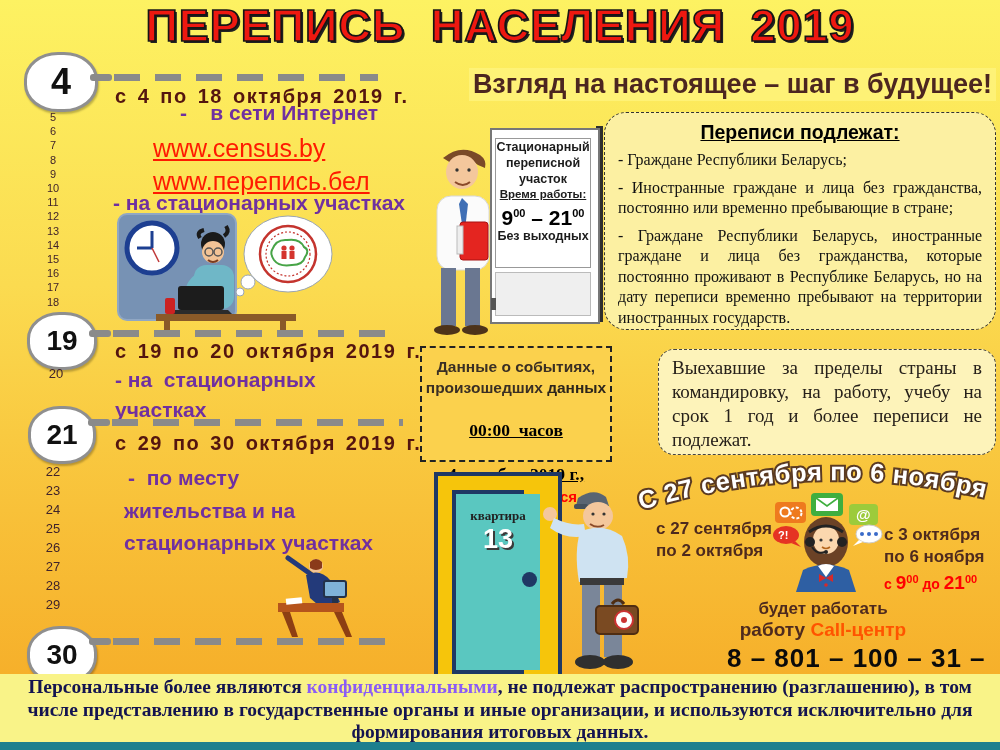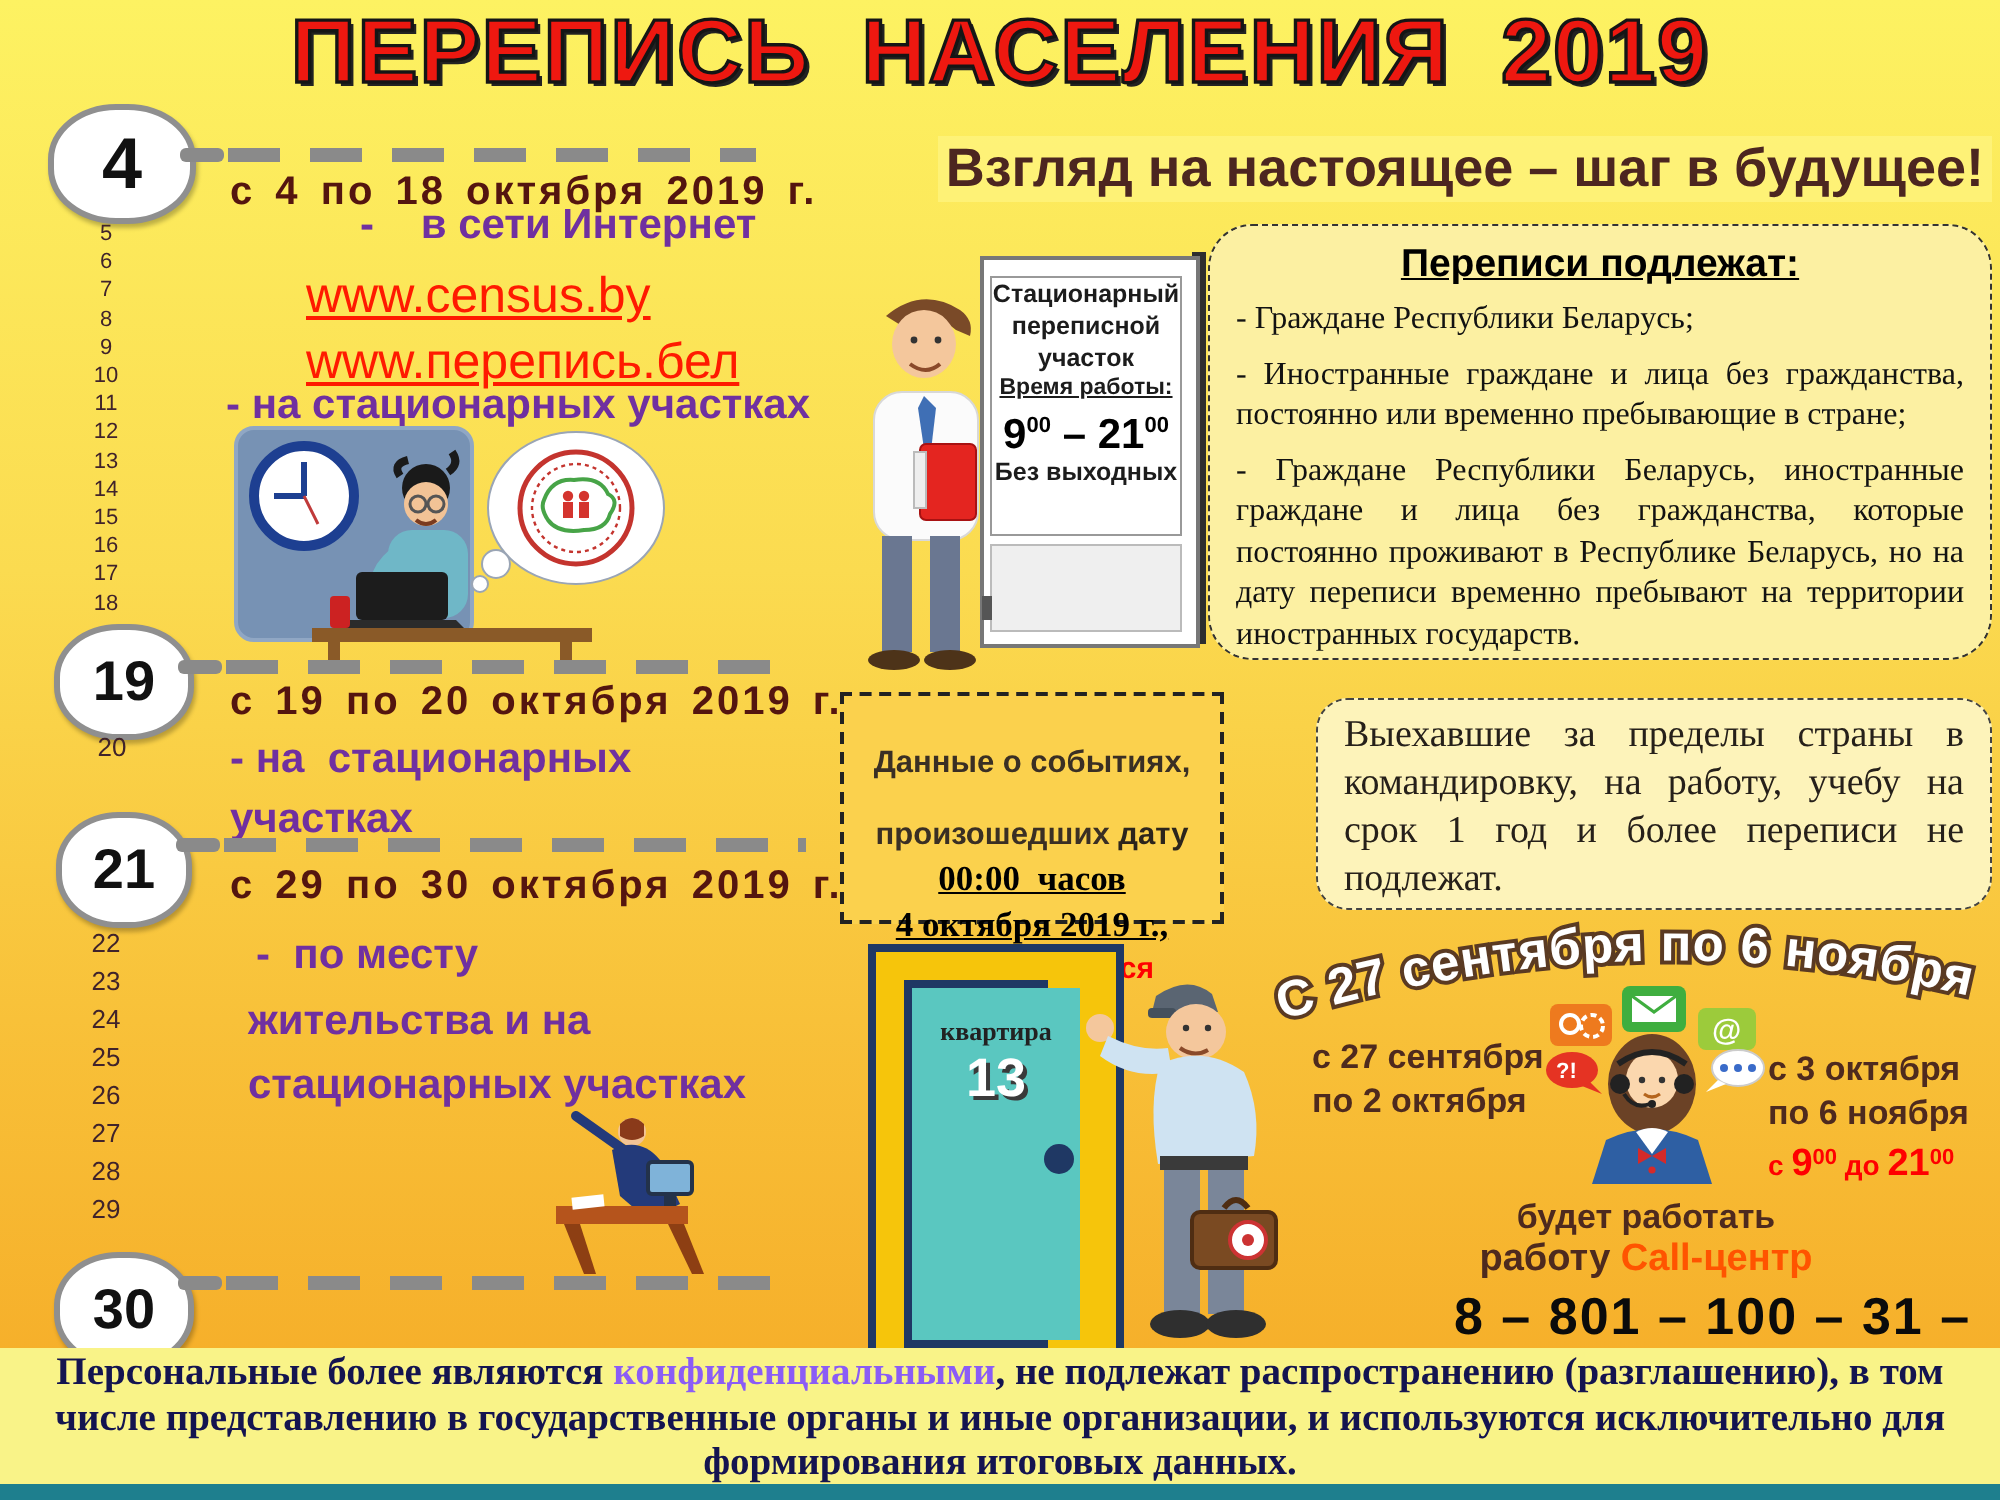--- a/index.html
+++ b/index.html
@@ -47,24 +47,24 @@
     border:1.6px dashed #333;border-radius:22px;padding:6px 13px;box-sizing:border-box;}
   .subjects h3{margin:2px 0 6px;text-align:center;font-size:19.5px;color:#000;
     text-decoration:underline;}
   .subj-item{font-family:"Liberation Serif",serif;font-size:16px;line-height:20.5px;
     color:#121212;text-align:justify;margin-bottom:7px;}
   .ul{}
 
   
   .events{left:420px;top:346px;width:192px;height:116px;background:#fbd14d;
     border:2px dashed #222;text-align:center;box-sizing:border-box;padding-top:8px;}
-  .ev-l1{font-size:15.5px;font-weight:600;color:#3a2f24;line-height:21px;margin-top:15px;}
+  .ev-l1{font-size:15.5px;font-weight:600;color:#3a2f24;line-height:21px;}
   .ev-b{font-weight:bold;color:#2c251c;}
   .ev-serif{font-family:"Liberation Serif",serif;font-size:17.5px;font-weight:bold;color:#000;
-    text-decoration:underline;line-height:23px;white-space:pre;}
+    text-decoration:underline;line-height:23px;white-space:pre;margin-top:21px;}
   .ev-red{font-size:15px;font-weight:bold;color:#ff0000;line-height:22px;}
 
   
   .departed{left:658px;top:349px;width:338px;height:106px;background:#fdf3ba;
     border:1.6px dashed #444;border-radius:16px;box-sizing:border-box;padding:6px 13px;
     font-family:"Liberation Serif",serif;font-size:19px;line-height:24px;color:#26201a;
     text-align:justify;}
 
   
   .q-outer{left:434px;top:472px;width:128px;height:206px;background:#1f3864;}
@@ -247,21 +247,21 @@
 
   <div class="abs subjects">
     <h3>Переписи подлежат:</h3>
     <div class="subj-item"><span>-  </span><span class="ul">Граждане Республики Беларусь</span><span>;</span></div>
     <div class="subj-item"><span>-  </span><span class="ul">Иностранные граждане</span><span> и </span><span class="ul">лица без гражданства</span><span>, постоянно или временно пребывающие в стране;</span></div>
     <div class="subj-item"><span>-  </span><span class="ul">Граждане Республики Беларусь, иностранные граждане и лица без гражданства</span><span>, которые постоянно проживают в Республике Беларусь, но на дату переписи </span><span class="ul">временно пребывают на территории иностранных государств</span><span>.</span></div>
   </div>
 
   <div class="abs events">
     <div class="ev-l1">Данные о событиях,</div>
-    <div class="ev-l1"><span>произошедших </span><span class="ev-b">дату</span></div>
+    <div class="ev-l1"><span>произошедших </span><span class="ev-b">данных</span></div>
     <div class="ev-serif">00:00  часов</div>
     <div class="ev-serif">4 октября 2019 г.,</div>
     <div class="ev-red">не учитываются</div>
   </div>
 
   <div class="abs departed"><span>Выехавшие за пределы страны в командировку, на работу, учебу </span><span class="ul">на срок 1 год и более переписи не подлежат.</span></div>
 
   <div class="abs q-outer">
     <div class="abs q-yellow">
       <div class="abs q-navy">

